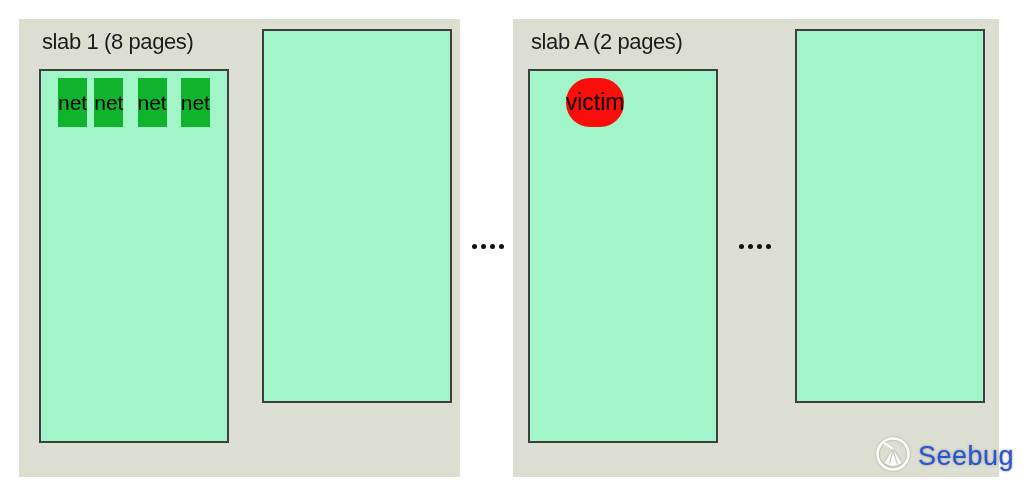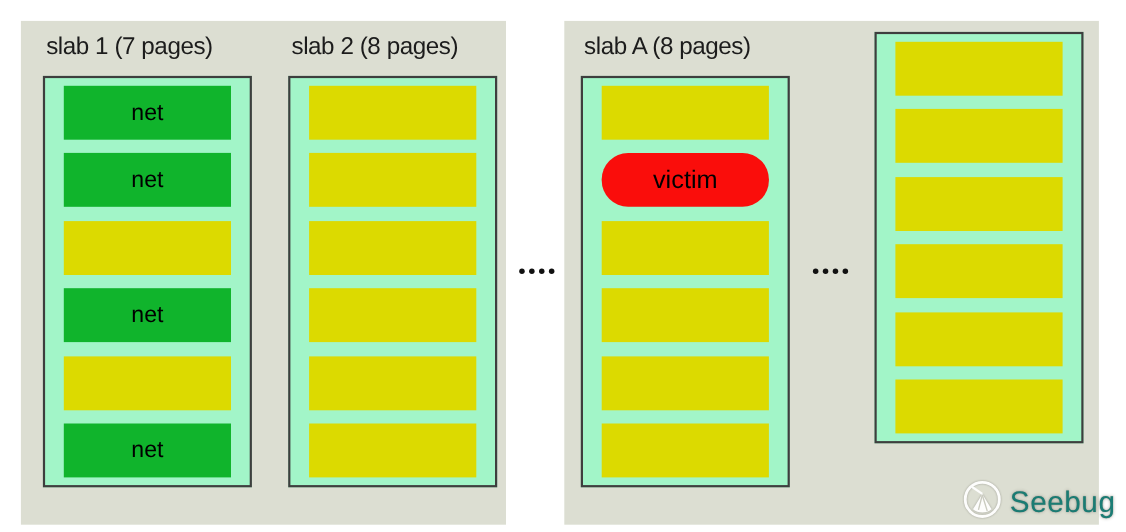--- a/index.html
+++ b/index.html
@@ -22,52 +22,52 @@
 
   .slab-title{
     height:26px;line-height:26px;margin:0 0 14px 3px;
     font-size:22px;letter-spacing:-0.4px;color:#1c1c1c;white-space:nowrap;
   }
   .slab-container{
     box-sizing:border-box;height:374px;width:190px;
     background:var(--slab-bg,#a2f5c8);
     border:2px solid var(--slab-border,#3e3e3e);
     padding:7px 17px;
-    display:flex;flex-direction:column;justify-content:space-between;
+    display:flex;flex-direction:row;justify-content:space-between;
   }
   .slab-row{
     height:49px;display:flex;align-items:center;justify-content:center;
     font-size:21px;color:#000;
   }
   .slab-row.free{background:var(--free,#dcda00);}
   .slab-row.net{background:var(--net,#10b42c);}
   .slab-row.victim{background:var(--victim,#fa0d0b);font-size:23px;border-radius:24px;}
 
   .dots{position:absolute;display:flex;gap:4px;}
   #dots-left{left:472px;top:244px;}
   #dots-right{left:739px;top:244px;}
   .dot{width:5px;height:5px;border-radius:50%;background:var(--dots,#111);}
 
   #watermark{
     position:absolute;left:874px;top:436px;height:40px;
     display:flex;align-items:center;gap:6px;opacity:0.95;
   }
   #watermark .wm-text{
-    font-size:27px;color:#0f766e;letter-spacing:0.5px;
+    font-size:27px;color:#1d4ed8;letter-spacing:0.5px;
     text-shadow:0 0 3px rgba(150,150,140,0.9), 0 0 1px rgba(140,140,130,0.9);
   }
 </style>
 </head>
 <body style="--panel-bg: #dcded2; --slab-bg: #a2f5c8; --slab-border: #3e3e3e; --net: #10b42c; --free: #dcda00; --victim: #fa0d0b; --dots: #111111;">
 
 <div class="panel" id="panel-left"></div>
 <div class="panel" id="panel-right"></div>
 
 <div class="slab-group" id="group-0">
-    <div class="slab-title">slab 1 (7 pages)</div>
+    <div class="slab-title">slab 1 (8 pages)</div>
     <div class="slab-container">
       <div class="slab-row net">
         <span>net</span>
       </div>
       <div class="slab-row net">
         <span>net</span>
       </div>
       <div class="slab-row free">
         <span></span>
       </div>
@@ -76,21 +76,20 @@
       </div>
       <div class="slab-row free">
         <span></span>
       </div>
       <div class="slab-row net">
         <span>net</span>
       </div>
     </div>
   </div>
 <div class="slab-group" id="group-1">
-    <div class="slab-title">slab 2 (8 pages)</div>
     <div class="slab-container">
       <div class="slab-row free">
         <span></span>
       </div>
       <div class="slab-row free">
         <span></span>
       </div>
       <div class="slab-row free">
         <span></span>
       </div>
@@ -99,21 +98,21 @@
       </div>
       <div class="slab-row free">
         <span></span>
       </div>
       <div class="slab-row free">
         <span></span>
       </div>
     </div>
   </div>
 <div class="slab-group" id="group-2">
-    <div class="slab-title">slab A (8 pages)</div>
+    <div class="slab-title">slab A (2 pages)</div>
     <div class="slab-container">
       <div class="slab-row free">
         <span></span>
       </div>
       <div class="slab-row victim">
         <span>victim</span>
       </div>
       <div class="slab-row free">
         <span></span>
       </div>

